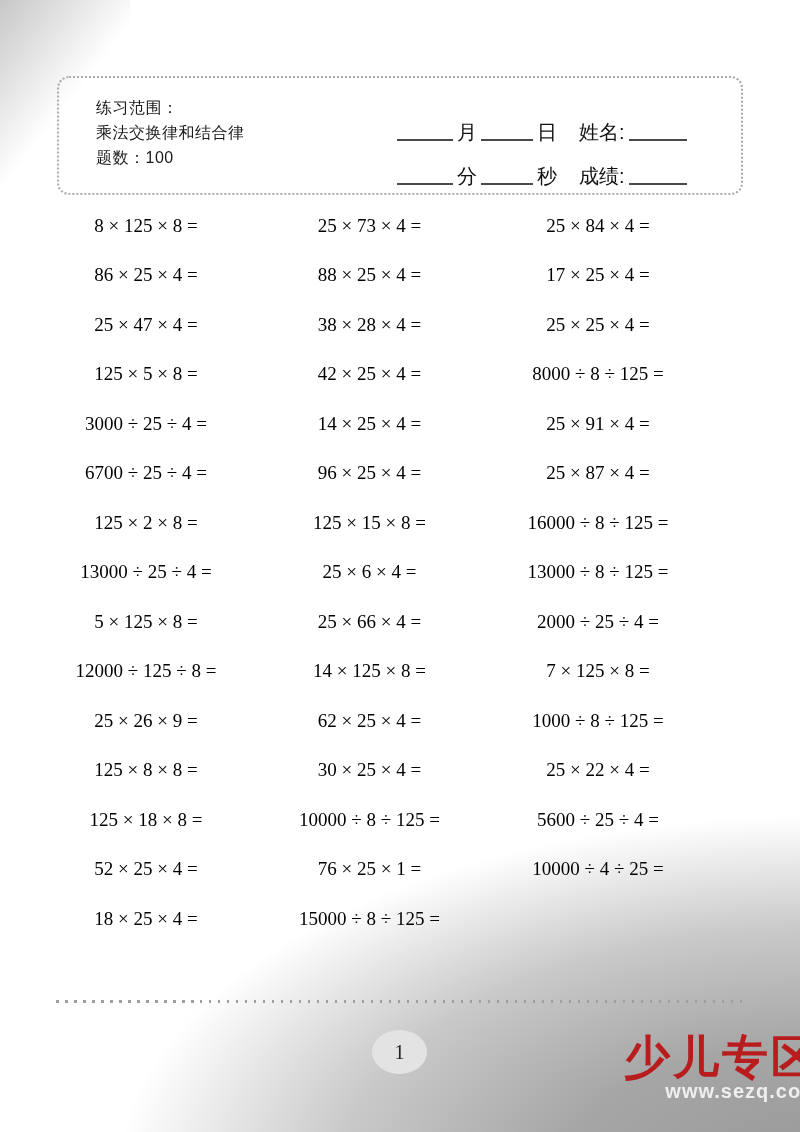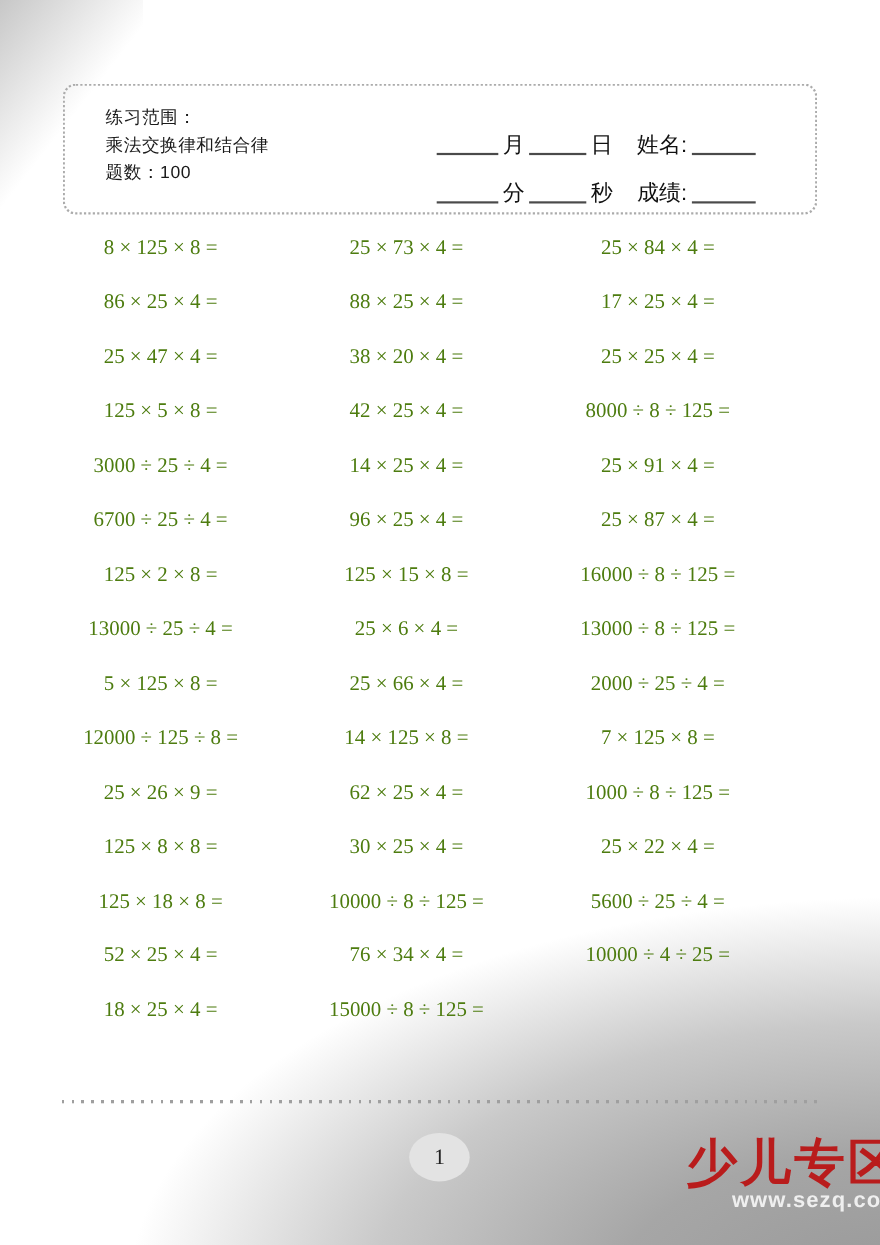--- a/index.html
+++ b/index.html
@@ -54,21 +54,21 @@
   
   .problems{
     position:absolute;left:36px;top:201px;width:690px;
     display:grid;
     grid-template-columns:220px 227px 230px;
     grid-auto-rows:49.5px;
   }
   .cell{
     display:flex;align-items:center;justify-content:center;
     font-family:"Liberation Serif","DejaVu Serif",serif;
-    font-size:19px;color:#4d7c0f;
+    font-size:19px;color:#000000;
     white-space:nowrap;
   }
 
   
   .dotted-line{
     position:absolute;left:56px;top:1000px;width:690px;height:3px;
     background-image:repeating-linear-gradient(to right,#9f9f9f 0 2.5px,rgba(255,255,255,0) 2.5px 9px);
   }
   .page-badge{
     position:absolute;left:372px;top:1030px;width:55px;height:44px;
@@ -125,21 +125,21 @@
     </div>
 
     <div class="problems">
         <div class="cell">8 × 125 × 8 =</div>
         <div class="cell">25 × 73 × 4 =</div>
         <div class="cell">25 × 84 × 4 =</div>
         <div class="cell">86 × 25 × 4 =</div>
         <div class="cell">88 × 25 × 4 =</div>
         <div class="cell">17 × 25 × 4 =</div>
         <div class="cell">25 × 47 × 4 =</div>
-        <div class="cell">38 × 20 × 4 =</div>
+        <div class="cell">38 × 28 × 4 =</div>
         <div class="cell">25 × 25 × 4 =</div>
         <div class="cell">125 × 5 × 8 =</div>
         <div class="cell">42 × 25 × 4 =</div>
         <div class="cell">8000 ÷ 8 ÷ 125 =</div>
         <div class="cell">3000 ÷ 25 ÷ 4 =</div>
         <div class="cell">14 × 25 × 4 =</div>
         <div class="cell">25 × 91 × 4 =</div>
         <div class="cell">6700 ÷ 25 ÷ 4 =</div>
         <div class="cell">96 × 25 × 4 =</div>
         <div class="cell">25 × 87 × 4 =</div>
@@ -158,21 +158,21 @@
         <div class="cell">25 × 26 × 9 =</div>
         <div class="cell">62 × 25 × 4 =</div>
         <div class="cell">1000 ÷ 8 ÷ 125 =</div>
         <div class="cell">125 × 8 × 8 =</div>
         <div class="cell">30 × 25 × 4 =</div>
         <div class="cell">25 × 22 × 4 =</div>
         <div class="cell">125 × 18 × 8 =</div>
         <div class="cell">10000 ÷ 8 ÷ 125 =</div>
         <div class="cell">5600 ÷ 25 ÷ 4 =</div>
         <div class="cell">52 × 25 × 4 =</div>
-        <div class="cell">76 × 34 × 4 =</div>
+        <div class="cell">76 × 25 × 1 =</div>
         <div class="cell">10000 ÷ 4 ÷ 25 =</div>
         <div class="cell">18 × 25 × 4 =</div>
         <div class="cell">15000 ÷ 8 ÷ 125 =</div>
       </div>
 
     <div class="dotted-line"></div>
 
     <div class="page-badge">
       <span>1</span>
     </div>

